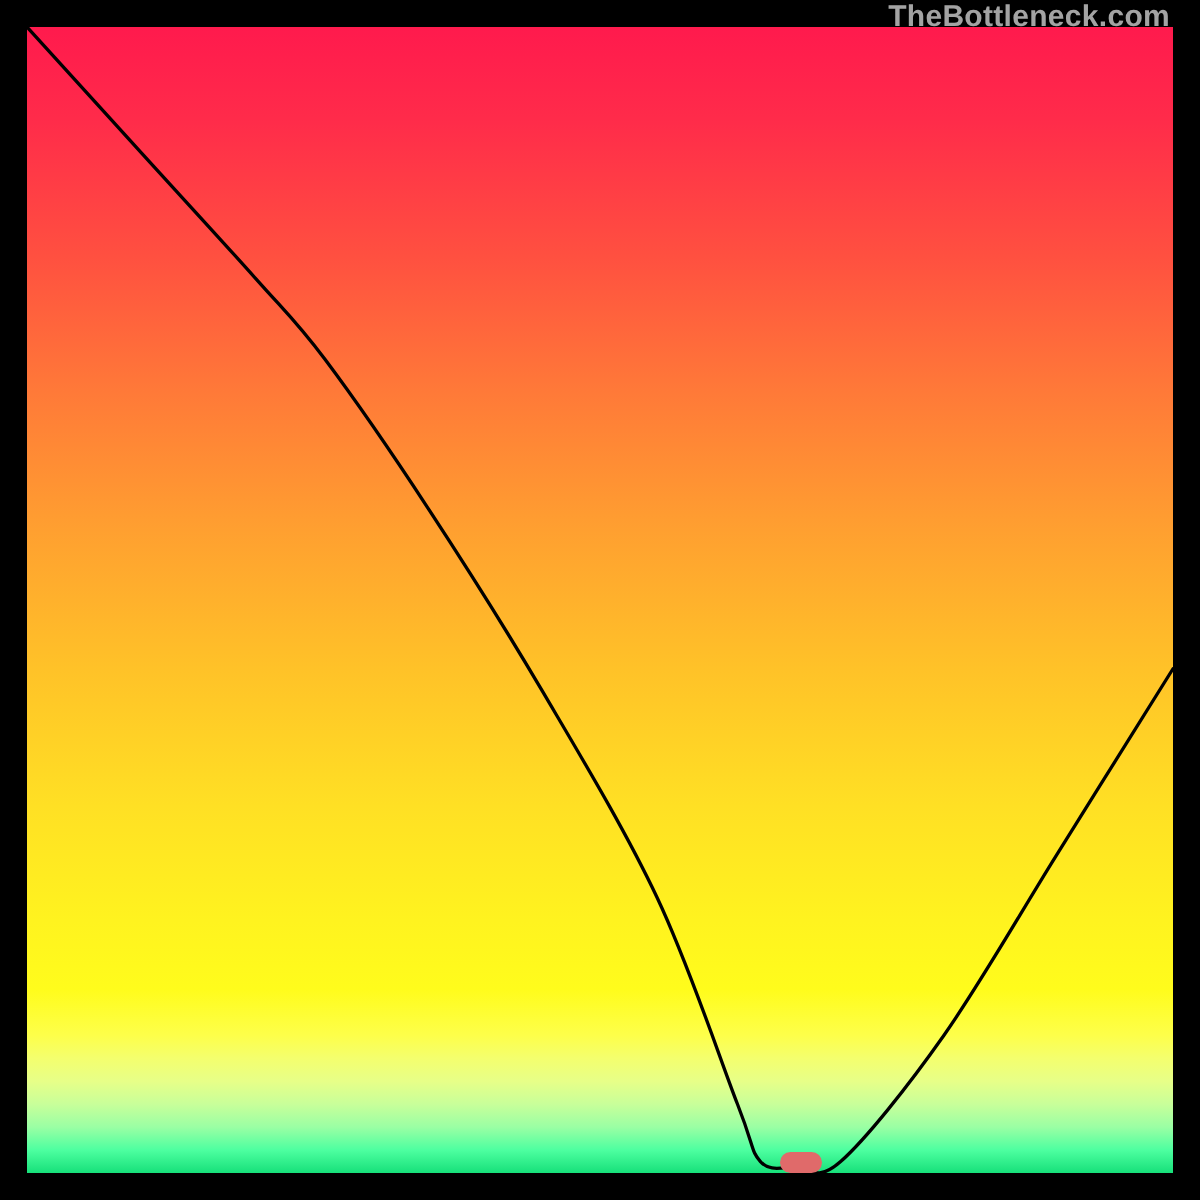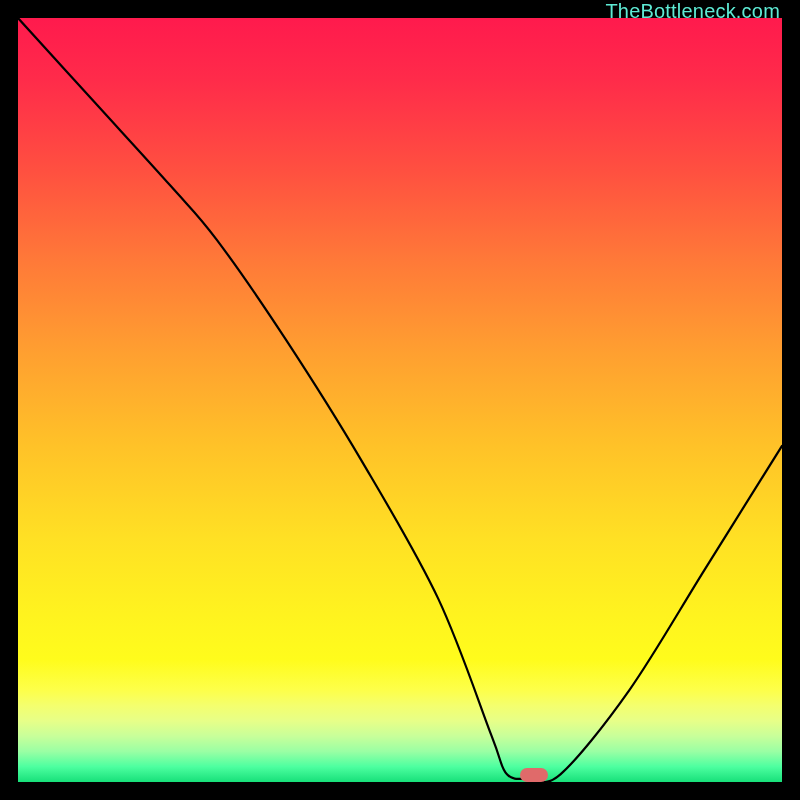--- a/index.html
+++ b/index.html
@@ -60,23 +60,23 @@
     position: absolute;
     width: 28px;
     height: 14px;
     border-radius: 7px;
     transform: translate(-50%, -50%);
   }
   .watermark {
     position: absolute;
     top: 0px;
     right: 20px;
-    color: #5eead4;
+    color: #a3a3a3;
     font-size: 20px;
-    font-weight: 400;
+    font-weight: 700;
     letter-spacing: 0.2px;
     user-select: none;
   }
 </style>
 </head>
 <body>
 
 <div class="chart-wrap">
 
   <div class="watermark">TheBottleneck.com</div>

